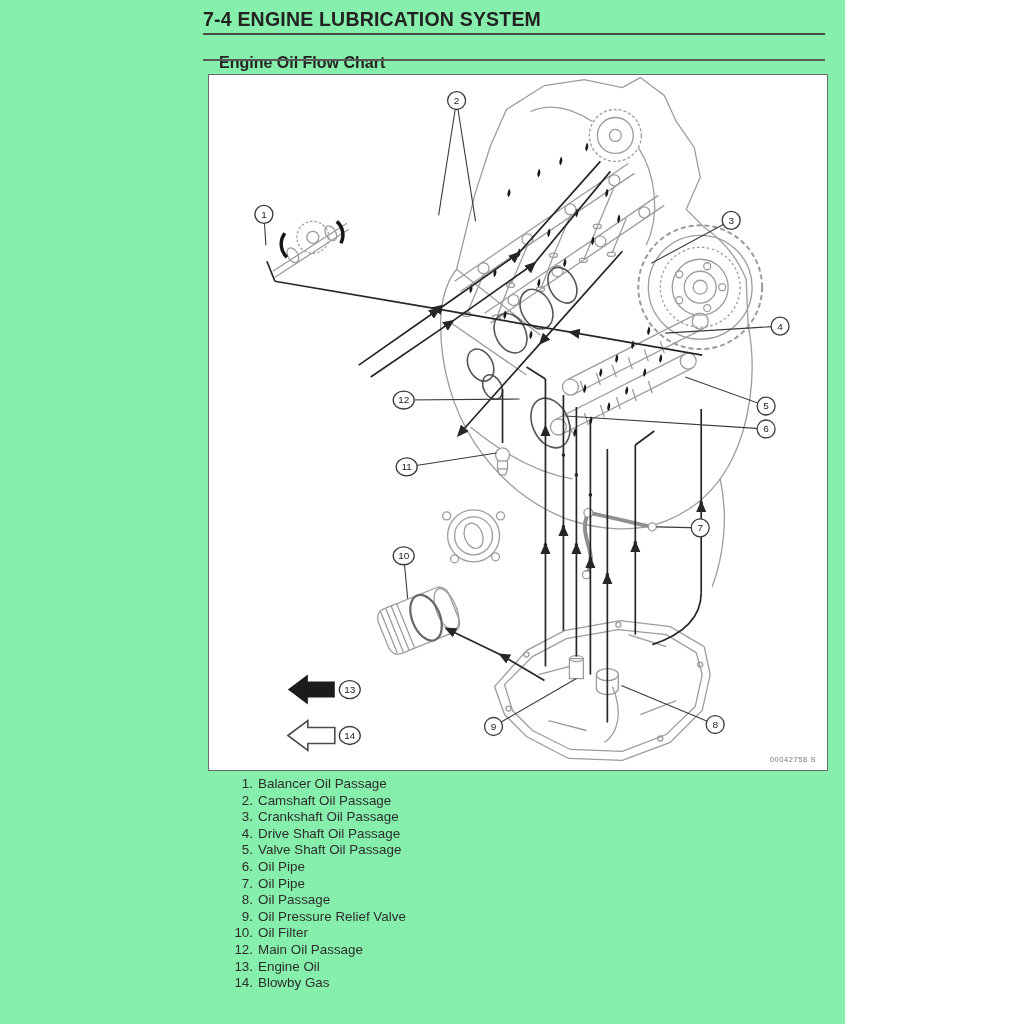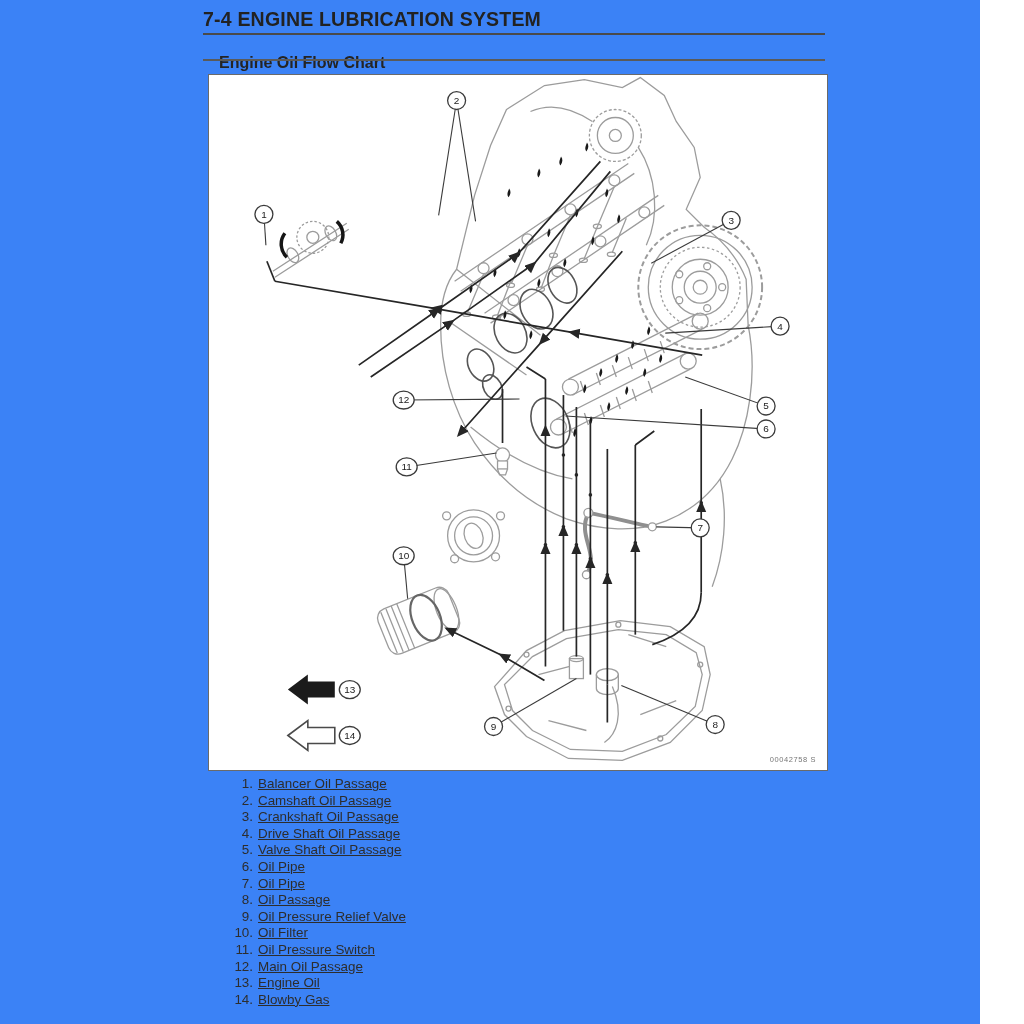--- a/index.html
+++ b/index.html
@@ -1,18 +1,18 @@
 <!DOCTYPE html>
 <html><head>
 <meta charset="utf-8">
 <style>
   html,body { margin:0; padding:0; background:#ffffff; }
   .page {
-    position:relative; width:980px; height:1024px;
-    background:#3b82f6; overflow:hidden;
+    position:relative; width:845px; height:1024px;
+    background:#86efac; overflow:hidden;
     font-family:"Liberation Sans", sans-serif; color:#1c1c1c;
   }
   .content { position:absolute; left:203px; top:0; width:622px; }
   .section-title {
     position:absolute; left:0; top:8px; margin:0;
     font-size:19.5px; font-weight:bold; letter-spacing:0.2px; color:#222;
     white-space:nowrap;
   }
   .rule-thick { position:absolute; left:0; top:33px; width:622px; height:2.2px; background:#4a4a4a; }
   .subsection-title {
@@ -21,21 +21,21 @@
   }
   .rule-thin { position:absolute; left:0; top:59px; width:622px; height:1.8px; background:#5a5a5a; }
   .figure-box {
     position:absolute; left:5px; top:74px; width:620px; height:697px;
     box-sizing:border-box; border:1.3px solid #6a6a6a; background:#fff;
   }
   .figure-box svg { position:absolute; left:0; top:0; width:100%; height:100%; }
   .legend { position:absolute; left:0; top:776px; width:420px; }
   .legend-row { display:flex; font-size:13.4px; line-height:16.6px; color:#2d2d2d; }
   .legend-num { width:50px; text-align:right; flex:none; }
-  .legend-label { margin-left:5px; white-space:nowrap;text-decoration:underline; }
+  .legend-label { margin-left:5px; white-space:nowrap; }
 </style>
 </head>
 <body>
 
 <div class="page">
   <div class="content">
 
     <h1 class="section-title">7-4 ENGINE LUBRICATION SYSTEM</h1>
     <div class="rule-thick"></div>
     <h2 class="subsection-title">Engine Oil Flow Chart</h2>
@@ -311,24 +311,20 @@
         </div>
         <div class="legend-row">
           <span class="legend-num">9.</span>
           <span class="legend-label">Oil Pressure Relief Valve</span>
         </div>
         <div class="legend-row">
           <span class="legend-num">10.</span>
           <span class="legend-label">Oil Filter</span>
         </div>
         <div class="legend-row">
-          <span class="legend-num">11.</span>
-          <span class="legend-label">Oil Pressure Switch</span>
-        </div>
-        <div class="legend-row">
           <span class="legend-num">12.</span>
           <span class="legend-label">Main Oil Passage</span>
         </div>
         <div class="legend-row">
           <span class="legend-num">13.</span>
           <span class="legend-label">Engine Oil</span>
         </div>
         <div class="legend-row">
           <span class="legend-num">14.</span>
           <span class="legend-label">Blowby Gas</span>

